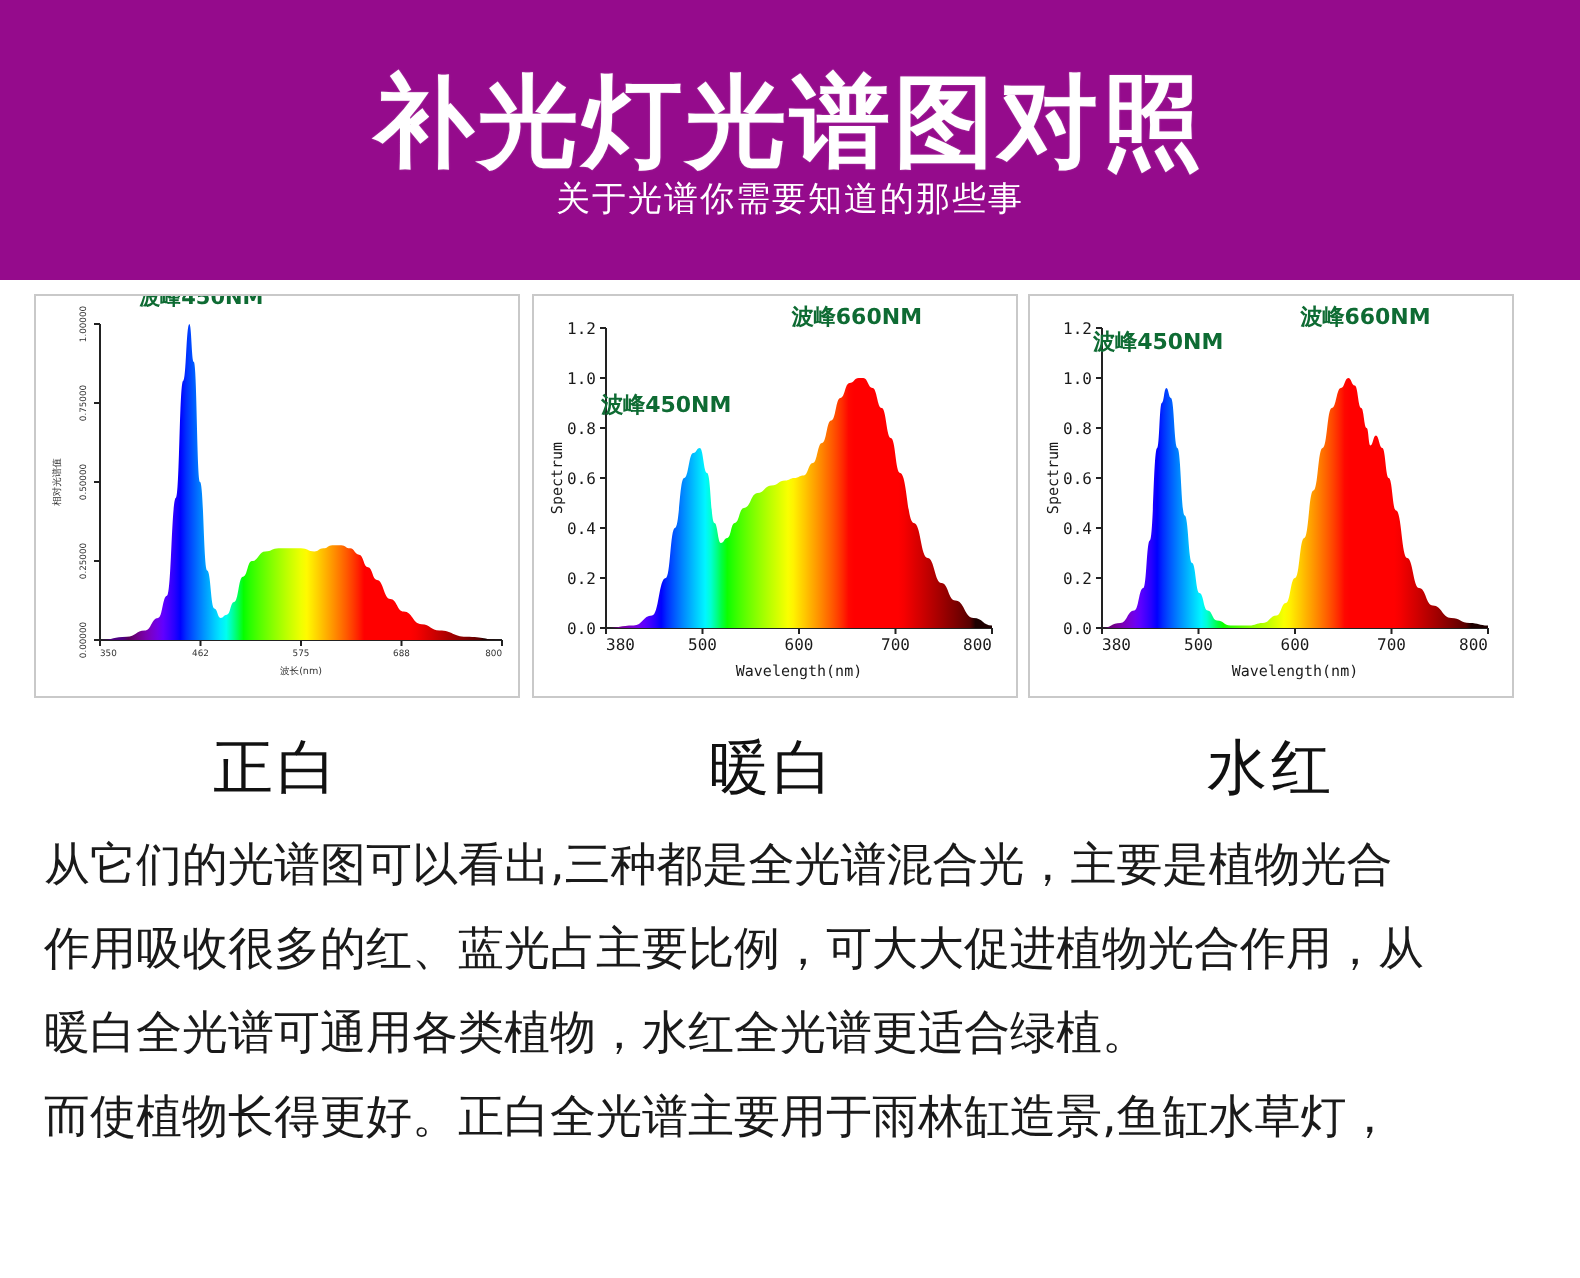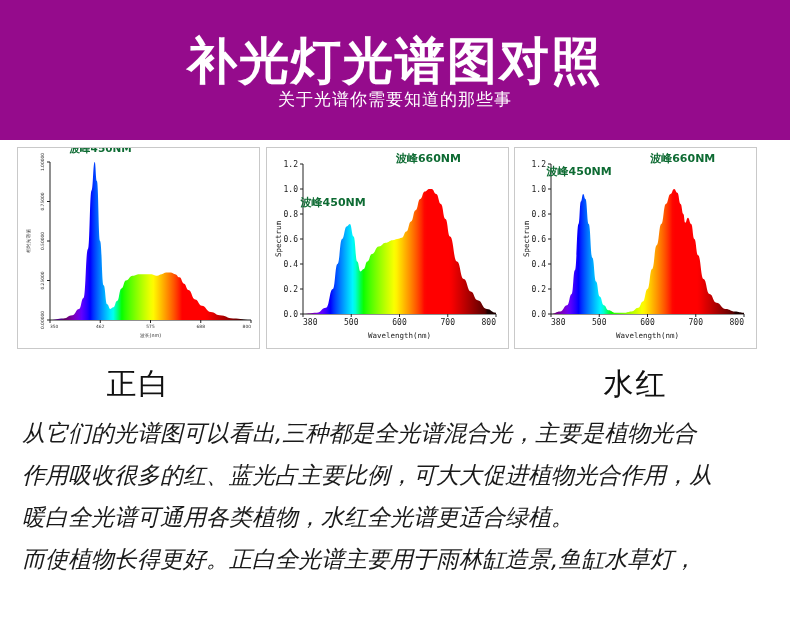--- a/index.html
+++ b/index.html
@@ -78,21 +78,21 @@
   .body-text {
     position:absolute;
     top:412px; left:22px;
     width:752px;
     font-size:23px;
     line-height:42px;
     color:#1a1a1a;
     font-family:"DejaVu Sans","Liberation Sans",sans-serif;
     letter-spacing:0px;
   }
-  .body-line { white-space:nowrap; display:block;font-style:italic; }
+  .body-line { white-space:nowrap; display:block; }
 
   
   .axnum { font-family:"DejaVu Sans Mono","Liberation Mono",monospace; fill:#1a1a1a; }
   .axttl { font-family:"DejaVu Sans Mono","Liberation Mono",monospace; fill:#1a1a1a; }
   .anno  { font-family:"DejaVu Sans","Liberation Sans",sans-serif; font-weight:bold; fill:#0e6b33; }
   .tinynum { font-family:"DejaVu Sans","Liberation Sans",sans-serif; fill:#333; }
 </style>
 </head>
 <body>
 
@@ -430,20 +430,21 @@
           <path d="M 36.00 166.00 L 36.00 166.00 C 40.60 166.00 40.60 163.50 45.19 163.50 C 48.64 163.50 48.64 157.25 52.08 157.25 C 54.38 157.25 54.38 146.00 56.68 146.00 C 58.29 146.00 58.29 122.25 59.90 122.25 C 61.73 122.25 61.73 76.00 63.57 76.00 C 64.72 76.00 64.72 53.50 65.87 53.50 C 67.02 53.50 67.02 46.00 68.17 46.00 C 69.32 46.00 69.32 51.00 70.46 51.00 C 72.07 51.00 72.07 76.00 73.68 76.00 C 75.52 76.00 75.52 109.75 77.36 109.75 C 79.20 109.75 79.20 133.50 81.03 133.50 C 82.87 133.50 82.87 148.50 84.71 148.50 C 86.78 148.50 86.78 157.25 88.85 157.25 C 91.14 157.25 91.14 162.25 93.44 162.25 C 96.89 162.25 96.89 164.75 100.33 164.75 C 104.93 164.75 104.93 164.75 109.52 164.75 C 112.97 164.75 112.97 163.50 116.42 163.50 C 119.86 163.50 119.86 159.75 123.31 159.75 C 125.61 159.75 125.61 153.50 127.90 153.50 C 130.20 153.50 130.20 141.00 132.50 141.00 C 134.80 141.00 134.80 121.00 137.10 121.00 C 139.39 121.00 139.39 97.25 141.69 97.25 C 143.99 97.25 143.99 76.00 146.29 76.00 C 148.58 76.00 148.58 56.00 150.88 56.00 C 153.18 56.00 153.18 46.00 155.48 46.00 C 157.31 46.00 157.31 41.00 159.15 41.00 C 160.76 41.00 160.76 44.75 162.37 44.75 C 163.98 44.75 163.98 56.00 165.59 56.00 C 166.96 56.00 166.96 66.00 168.34 66.00 C 169.26 66.00 169.26 74.75 170.18 74.75 C 171.56 74.75 171.56 69.75 172.94 69.75 C 174.55 69.75 174.55 76.00 176.15 76.00 C 177.76 76.00 177.76 91.00 179.37 91.00 C 181.21 91.00 181.21 107.25 183.05 107.25 C 185.80 107.25 185.80 131.00 188.56 131.00 C 191.55 131.00 191.55 146.00 194.54 146.00 C 197.98 146.00 197.98 154.75 201.43 154.75 C 206.02 154.75 206.02 161.00 210.62 161.00 C 215.21 161.00 215.21 163.50 219.81 163.50 C 224.40 163.50 224.40 164.75 229.00 164.75 L 229.00 166.00 Z" fill="url(#grad2)" stroke="none"></path>
           <text x="64.16666666666666" y="26.499999999999986" font-size="11" text-anchor="middle" class="anno" fill="#0E6B33">波峰450NM</text>
           <text x="167.77380952380952" y="13.999999999999972" font-size="11" text-anchor="middle" class="anno" fill="#0E6B33">波峰660NM</text>
         </svg>
     </div>
 
   </div>
 
   <div class="captions">
     <div class="caption cap0">正白</div>
+    <div class="caption cap1">暖白</div>
     <div class="caption cap2">水红</div>
   </div>
 
   <div class="body-text">
     <span class="body-line">从它们的光谱图可以看出,三种都是全光谱混合光，主要是植物光合</span>
     <span class="body-line">作用吸收很多的红、蓝光占主要比例，可大大促进植物光合作用，从</span>
     <span class="body-line">暖白全光谱可通用各类植物，水红全光谱更适合绿植。</span>
     <span class="body-line">而使植物长得更好。正白全光谱主要用于雨林缸造景,鱼缸水草灯，</span>
   </div>
 

